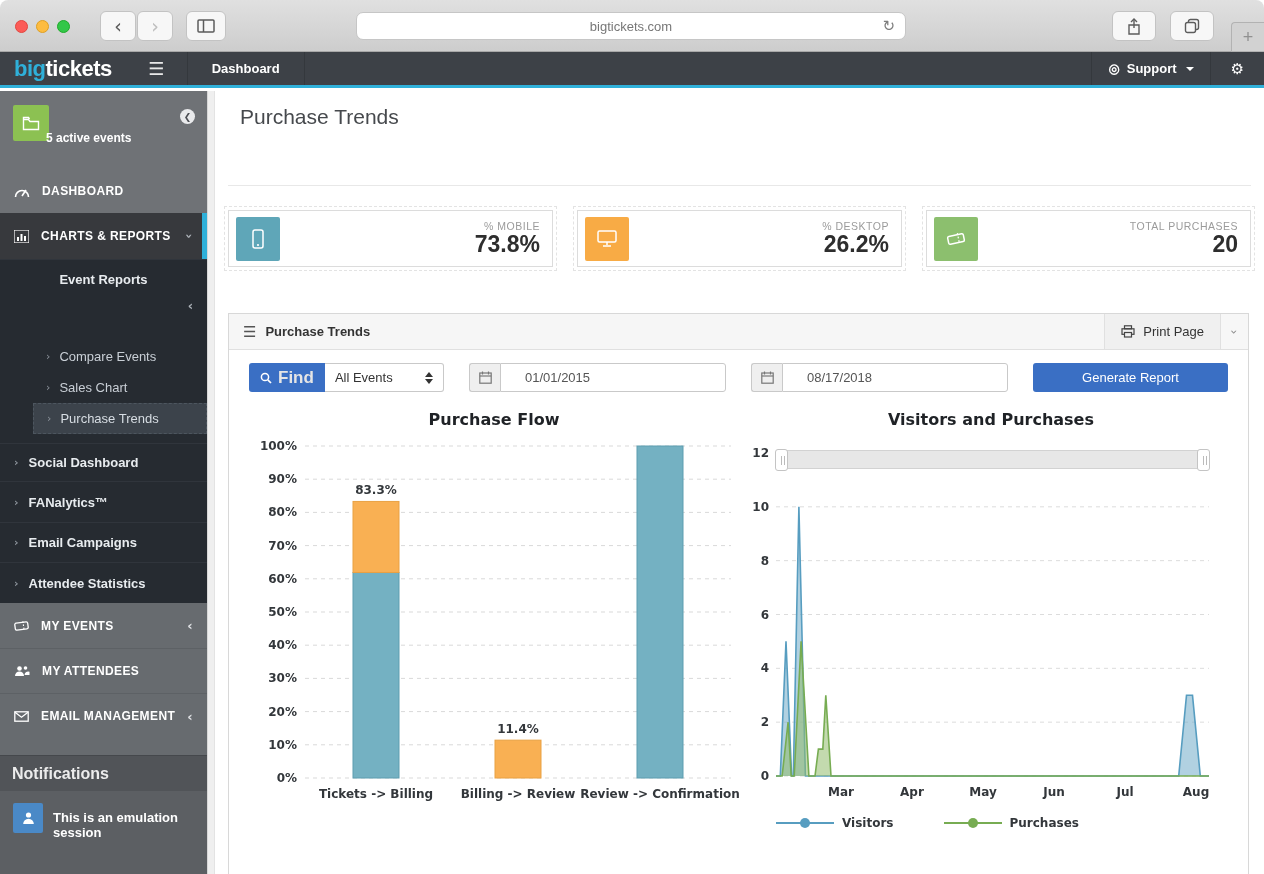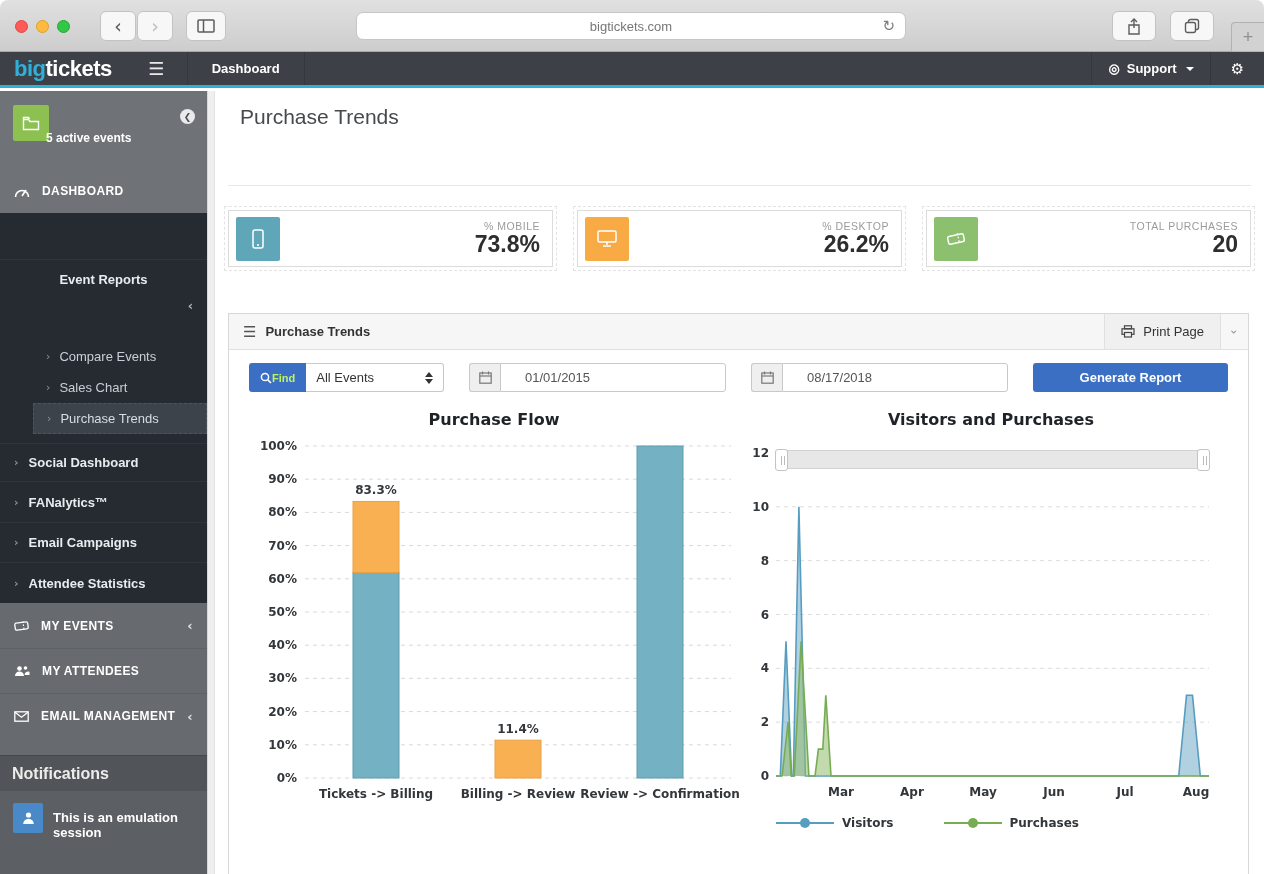--- a/index.html
+++ b/index.html
@@ -128,37 +128,37 @@
   .hdr-burger { color:#555; font-size:15px; font-family:"DejaVu Sans",sans-serif; }
   .print-btn { display:flex; align-items:center; gap:8px; padding:0 16px;
                border-left:1px solid #e0e0e0; background:#f0f0f0; font-size:13px; color:#333; }
   .caret-btn { width:28px; border-left:1px solid #e0e0e0; background:#f7f7f7;
                display:flex; align-items:center; justify-content:center; color:#888; }
   .caret-btn .chev { margin:0; transform:rotate(90deg); font-size:12px; color:#888; }
 
   .panel-body { padding:13px 20px 0 20px; }
   .filters { display:flex; gap:25px; height:29px; }
   .fgroup { flex:1; display:flex; }
-  .find-btn { background:#3a6fc4; color:#bef264; font-size:11px; font-weight:bold;
+  .find-btn { background:#3a6fc4; color:#e5e5e5; font-size:17px; font-weight:bold;
               border:none; border-radius:3px 0 0 3px; padding:0 11px; display:flex;
-              align-items:center; }
+              align-items:center; gap:6px; }
   .evt-select { flex:1; border:1px solid #c9c9c9; border-left:none; border-radius:0 3px 3px 0;
                 display:flex; align-items:center; padding:0 10px; font-size:13px; color:#333;
                 background:#fff; }
   .sel-arrows { margin-left:auto; display:flex; flex-direction:column; gap:2px; }
   .tri-up { width:0; height:0; border-left:4px solid transparent; border-right:4px solid transparent;
             border-bottom:5px solid #333; }
   .tri-dn { width:0; height:0; border-left:4px solid transparent; border-right:4px solid transparent;
             border-top:5px solid #333; }
   .date-addon { width:31px; background:#efefef; border:1px solid #c9c9c9; border-right:none;
                 border-radius:3px 0 0 3px; display:flex; align-items:center; justify-content:center; }
   .date-input { flex:1; border:1px solid #c9c9c9; border-radius:0 3px 3px 0; padding:0 24px;
                 font-size:13px; color:#555; font-family:"Liberation Sans",sans-serif; background:#fff; }
   .gen-btn { flex:1; background:#3a6fc4; color:#fff; border:none; border-radius:3px;
-             font-size:13px; font-weight:bold; }
+             font-size:13px; font-weight:normal; }
 
   .charts { display:flex; gap:12px; margin-top:18px; }
   .chart { position:relative; }
   .chart.left { width:490px; } .chart.right { width:480px; }
   .chart-title { text-align:center; font-family:"DejaVu Sans",sans-serif; font-size:16px;
                  font-weight:bold; color:#1f2226; height:24px; }
   .legend { display:flex; margin-top:10px; font-family:"DejaVu Sans",sans-serif;
             font-size:12px; font-weight:bold; color:#33373b; }
   .legend.bars { margin-left:50px; gap:60px; }
   .legend.lines { margin-left:25px; gap:50px; }
@@ -260,20 +260,30 @@
         <div class="sb-collapse">❮</div>
         <div class="sb-dash">
           <svg width="16" height="13" viewBox="0 0 16 13">
             <path d="M1.5 12 a6.5 6.5 0 0 1 13 0" fill="none" stroke="#fff" stroke-width="1.6"></path>
             <line x1="8" y1="11" x2="12" y2="5" stroke="#fff" stroke-width="1.6"></line>
           </svg>
           <span>DASHBOARD</span>
         </div>
       </div>
 
+      <div class="sb-charts">
+        <svg width="15" height="13" viewBox="0 0 15 13">
+          <rect x="0" y="0" width="15" height="13" fill="none" stroke="#fff" stroke-width="1.2"></rect>
+          <rect x="3" y="7" width="2" height="4" fill="#fff"></rect>
+          <rect x="6.5" y="4" width="2" height="7" fill="#fff"></rect>
+          <rect x="10" y="6" width="2" height="5" fill="#fff"></rect>
+        </svg>
+        <span>CHARTS &amp; REPORTS</span>
+        <span class="chev down">›</span>
+      </div>
 
       <div class="sb-row" style="top:168px;height:41px;flex-direction:column;">
         <svg width="15" height="13" viewBox="0 0 15 13">
           <rect x="0.5" y="0.5" width="14" height="12" fill="none" stroke="#cfd4d9" stroke-width="1.2"></rect>
           <line x1="0.5" y1="4.5" x2="14.5" y2="4.5" stroke="#cfd4d9" stroke-width="1.2"></line>
           <line x1="0.5" y1="8.5" x2="14.5" y2="8.5" stroke="#cfd4d9" stroke-width="1.2"></line>
           <line x1="5.5" y1="0.5" x2="5.5" y2="12.5" stroke="#cfd4d9" stroke-width="1.2"></line>
           <line x1="10.5" y1="0.5" x2="10.5" y2="12.5" stroke="#cfd4d9" stroke-width="1.2"></line>
         </svg>
         <span>Event Reports</span>

